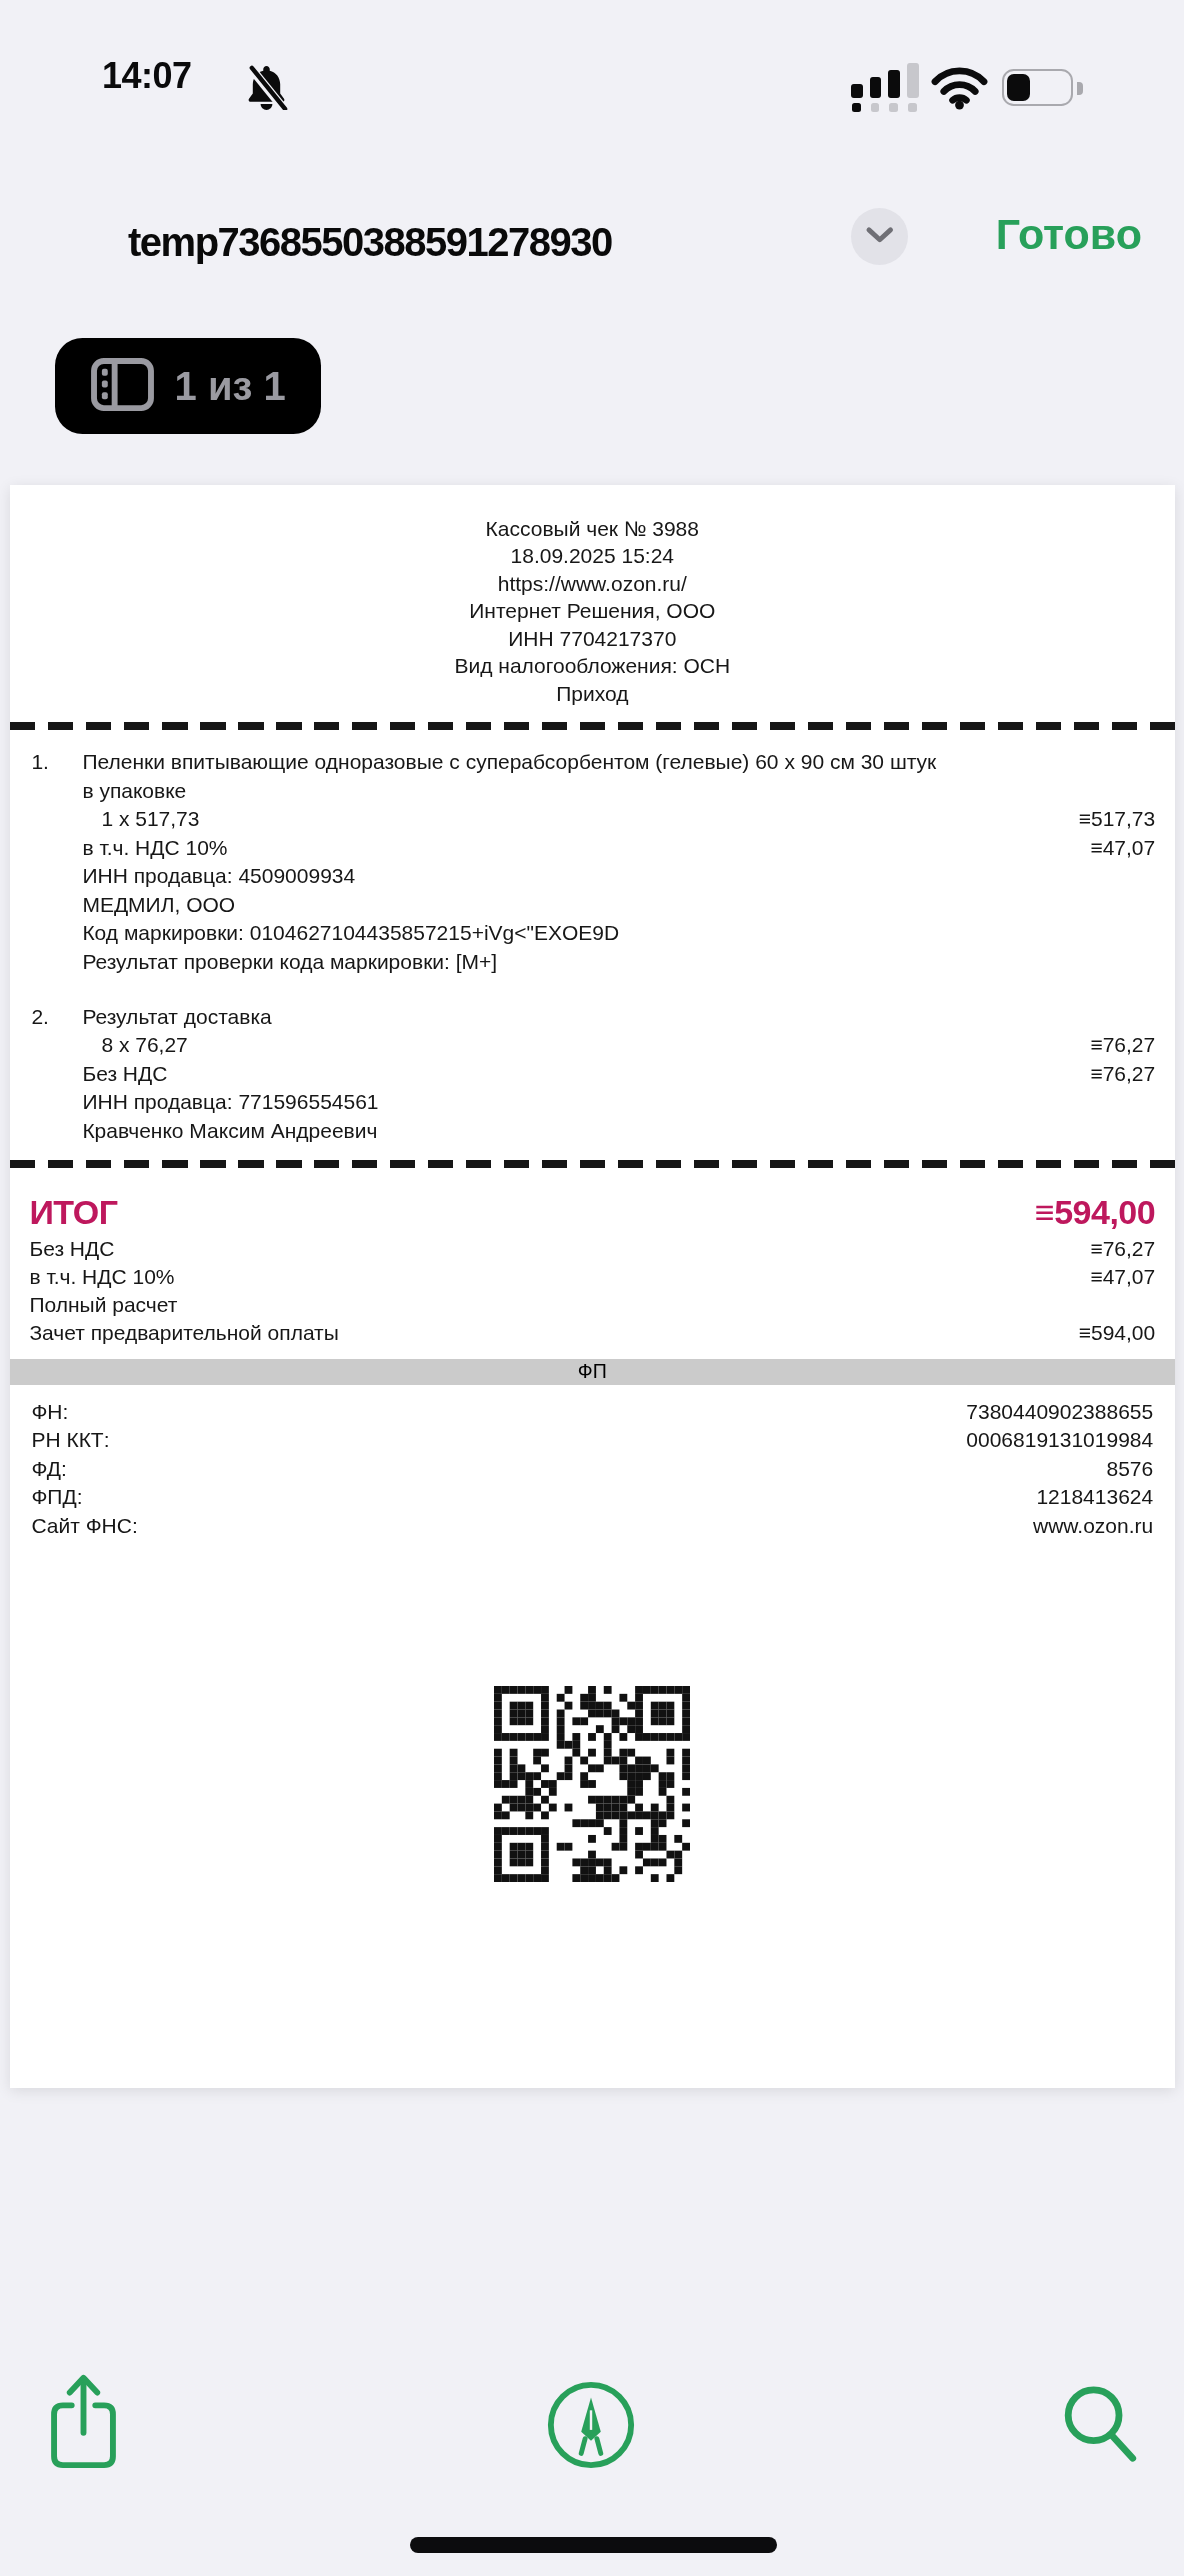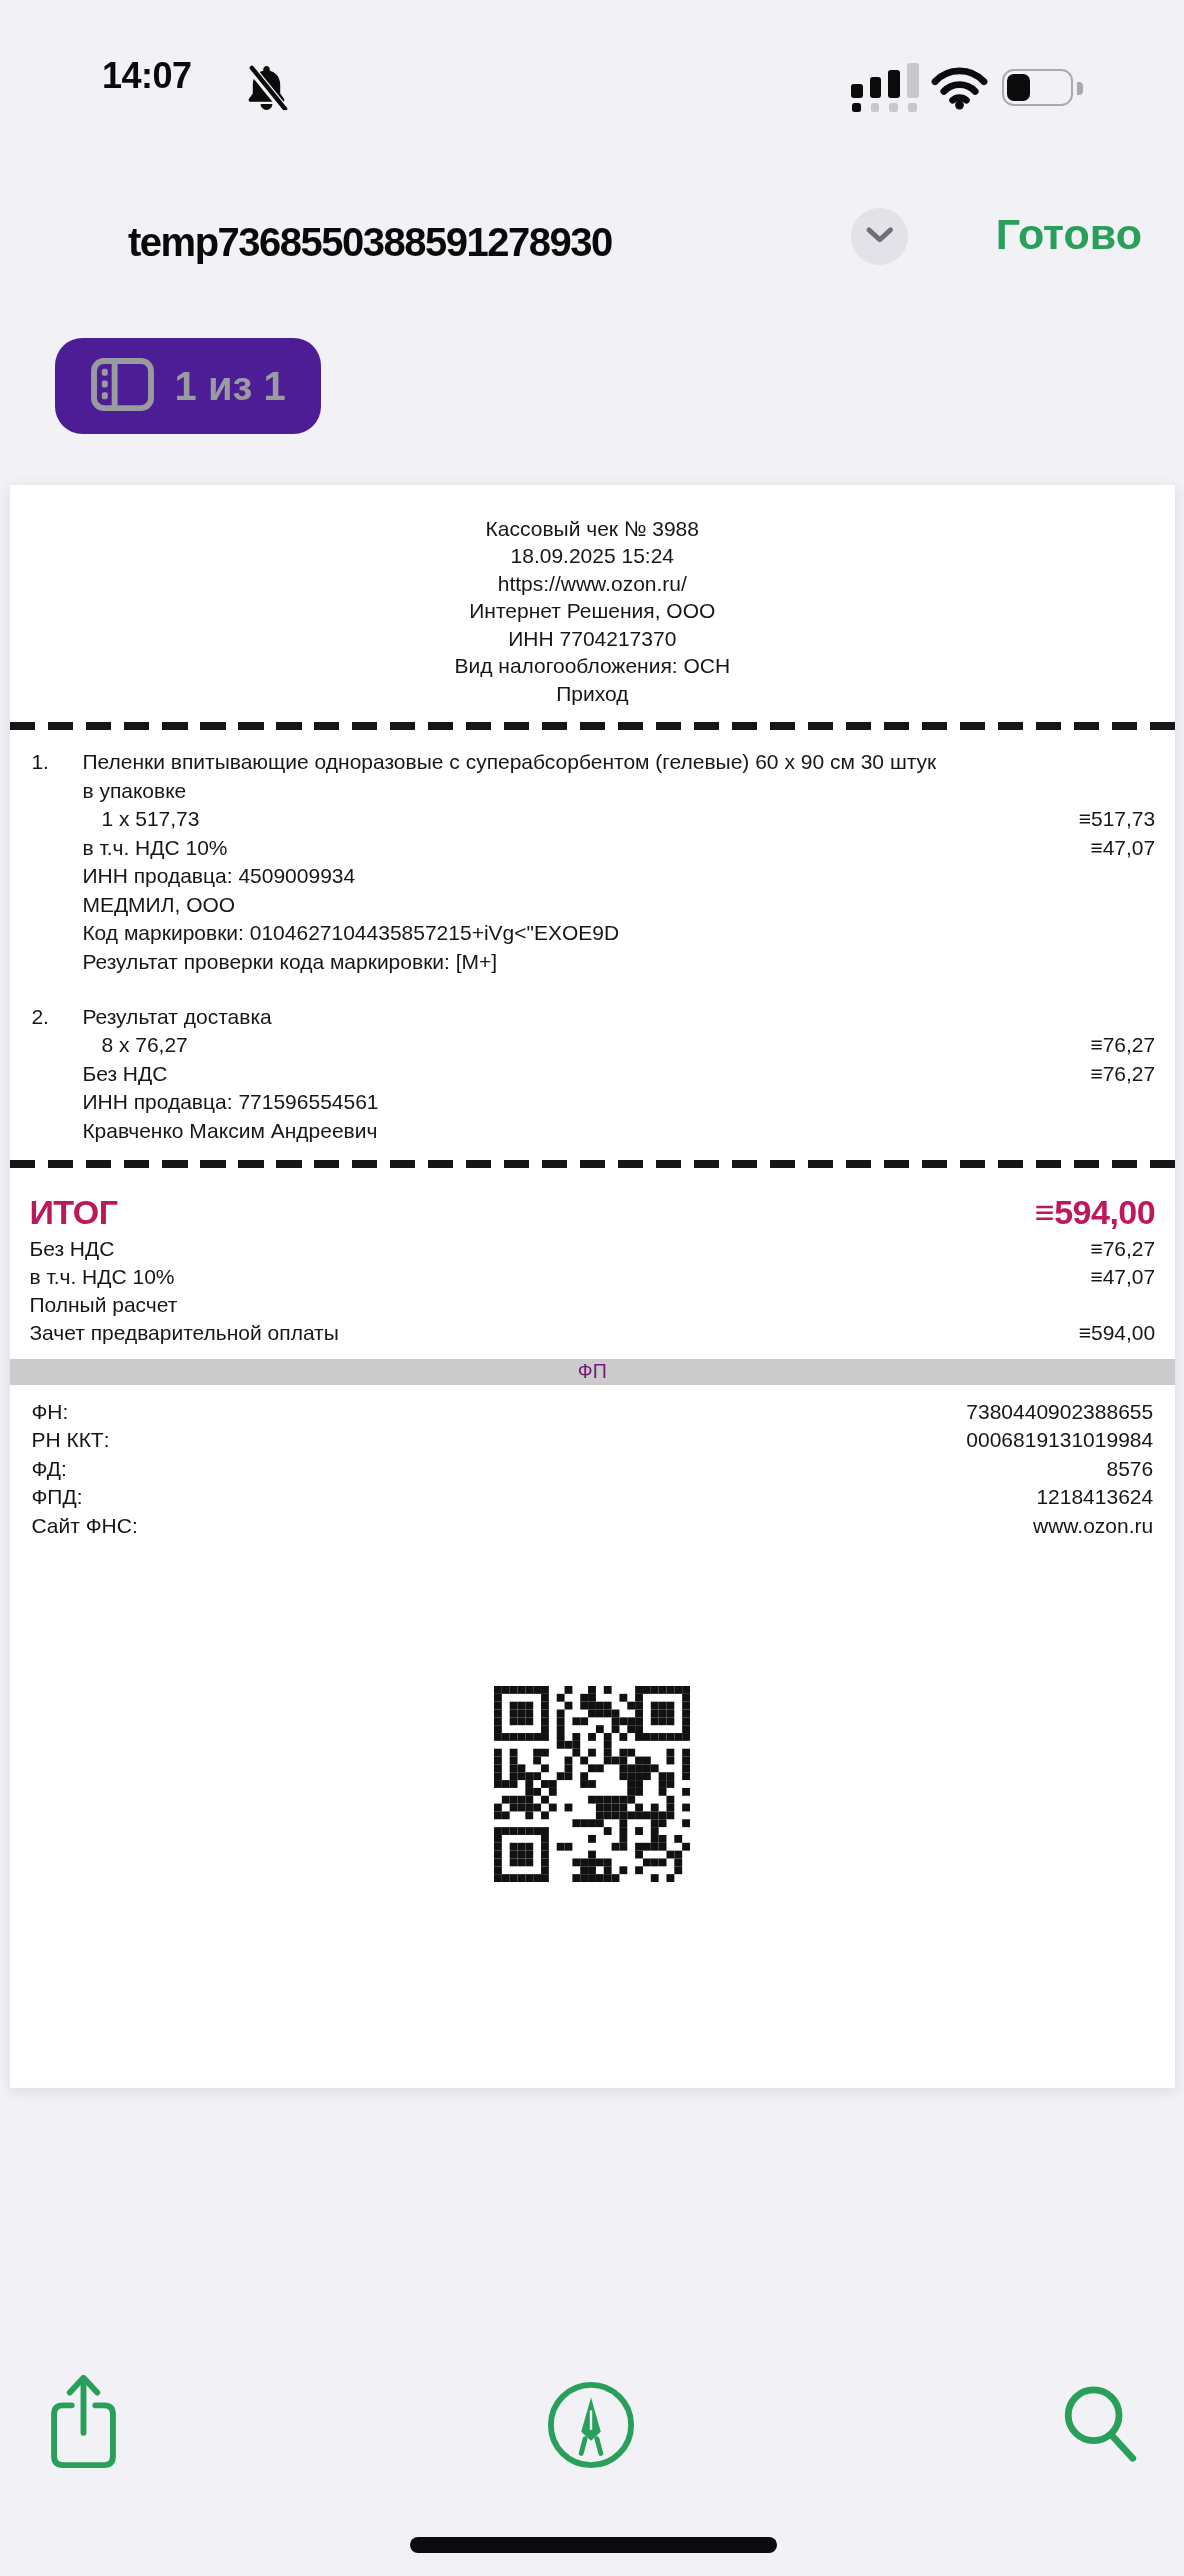--- a/index.html
+++ b/index.html
@@ -37,21 +37,21 @@
     display:flex; align-items:center; justify-content:center; padding:0; cursor:pointer;
   }
   .done-btn {
     position:absolute; right:43px; top:210px;
     border:none; background:transparent; padding:0; cursor:pointer;
     font-family:inherit; font-size:43px; font-weight:600; color:#28A05A;
   }
   
   .page-pill {
     position:absolute; left:55px; top:338px; height:96px;
-    background:#4c1d95; border:none; border-radius:27.5px;
+    background:#000000; border:none; border-radius:27.5px;
     display:flex; align-items:center; gap:19.6px; padding:0 35px; cursor:pointer;
   }
   .page-pill .pill-label { font-family:inherit; font-size:40px; font-weight:600; color:#9a9aa1; }
   
   .receipt-card {
     position:absolute; left:9.8px; top:485px; width:1165px; height:1603px;
     background:#ffffff; box-shadow:0 2.9px 13.8px rgba(0,0,0,0.10);
     color:#171717; overflow:hidden;
   }
   .r-header { margin-top:29.5px; text-align:center; font-size:21px; line-height:27.5px; }
@@ -69,21 +69,21 @@
   .irow.price { padding-left:70px; }
   .totals { padding:0 19.6px; }
   .totals-main {
     display:flex; justify-content:space-between; margin-top:22px;
     font-size:34px; font-weight:700; line-height:45px; letter-spacing:-0.5px; color:#be185d;
   }
   .trow { display:flex; justify-content:space-between; font-size:21px; line-height:28px; }
   .fp-bar {
     margin-top:11.8px; height:26.5px; background:#cbcbcb;
     display:flex; align-items:center; justify-content:center;
-    font-size:19.6px; color:#701a75;
+    font-size:19.6px; color:#000000;
   }
   .fiscal { margin-top:12.8px; padding:0 21.6px; }
   .frow { display:flex; justify-content:space-between; font-size:21px; line-height:28.5px; }
   .qr-box { margin:140px auto 0; width:208px; height:208px; display:flex; align-items:center; justify-content:center; }
   
   .tool-btn { position:absolute; border:none; background:transparent; padding:0; cursor:pointer; }
   .share-btn  { left:45px;  top:2370px; }
   .markup-btn { left:544px; top:2378px; }
   .search-btn { left:1057px; top:2381px; }
   .home-indicator {

